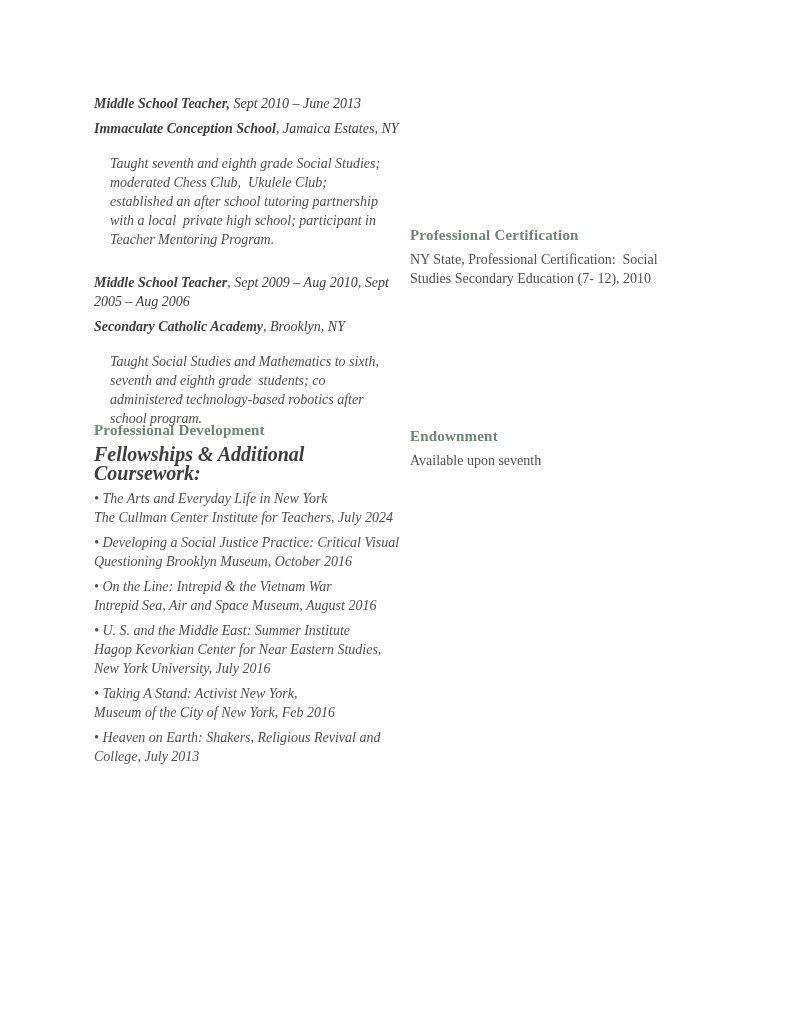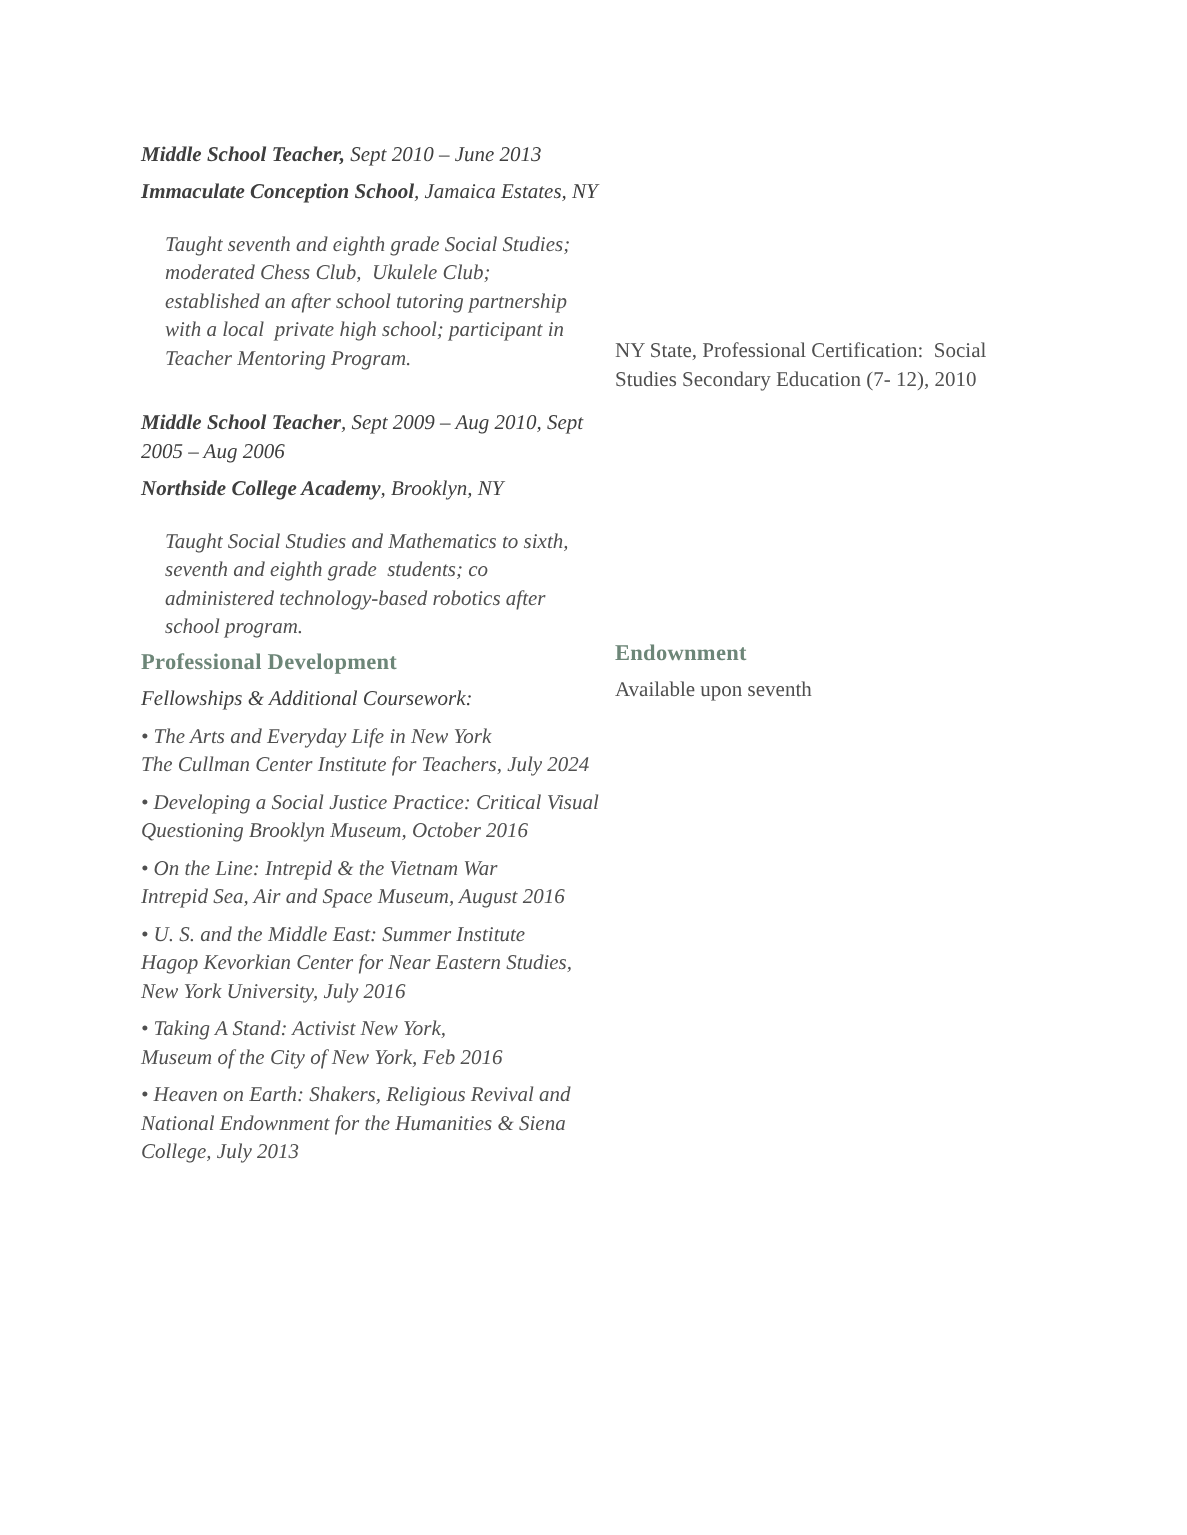--- a/index.html
+++ b/index.html
@@ -39,27 +39,27 @@
   .plain { white-space: pre-wrap; }
   .job-desc {
     font-size: 14px;
     line-height: 19px;
     font-style: italic;
     color: var(--body);
     white-space: pre-wrap;
   }
   #job1 { left: 94px; top: 94px;  width: 305px; }
   #job2 { left: 94px; top: 273px; width: 305px; }
-  #profdev { left: 94px; top: 432px; width: 312px; }
+  #profdev { left: 94px; top: 420px; width: 312px; }
   .pd-sub {
     margin: 0 0 6px 0;
-    font-size: 14px;
+    font-size: 20px;
     line-height: 19px;
     font-style: italic;
-    font-weight: normal;
+    font-weight: bold;
     color: var(--title);
   }
   .pd-item {
     margin: 0 0 6px 0;
     font-size: 14px;
     line-height: 19px;
     font-style: italic;
     color: var(--body);
   }
   .pd-item .line { display: block; white-space: pre-wrap; }
@@ -79,21 +79,21 @@
 <div class="page">
 
   <section id="job1" class="job">
     <p class="job-title"><span class="bold plain">Middle School Teacher,</span><span class="plain"> Sept 2010 – June 2013</span></p>
     <p class="job-org"><span class="bold plain">Immaculate Conception School</span><span class="plain">, Jamaica Estates, NY</span></p>
     <p class="job-desc">Taught seventh and eighth grade Social Studies; moderated Chess Club,  Ukulele Club; established an after school tutoring partnership with a local  private high school; participant in Teacher Mentoring Program.</p>
   </section>
 
   <section id="job2" class="job">
     <p class="job-title"><span class="bold plain">Middle School Teacher</span><span class="plain">, Sept 2009 – Aug 2010, Sept 2005 – Aug 2006</span></p>
-    <p class="job-org"><span class="bold plain">Northside College Academy</span><span class="plain">, Brooklyn, NY</span></p>
+    <p class="job-org"><span class="bold plain">Secondary Catholic Academy</span><span class="plain">, Brooklyn, NY</span></p>
     <p class="job-desc">Taught Social Studies and Mathematics to sixth, seventh and eighth grade  students; co administered technology-based robotics after school program.</p>
   </section>
 
   <section id="profdev">
     <h2 class="sec-heading">Professional Development</h2>
     <p class="pd-sub">Fellowships &amp; Additional Coursework:</p>
 
     <p class="pd-item">
         <span class="line">• The Arts and Everyday Life in New York</span>
         <span class="line">The Cullman Center Institute for Teachers, July 2024</span>
@@ -116,26 +116,26 @@
       </p>
 
     <p class="pd-item">
         <span class="line">• Taking A Stand: Activist New York,</span>
         <span class="line">Museum of the City of New York, Feb 2016</span>
       </p>
 
 
     <p class="pd-item">
         <span class="line">• Heaven on Earth: Shakers, Religious Revival and</span>
-        <span class="line">National Endownment for the Humanities &amp; Siena</span>
         <span class="line">College, July 2013</span>
       </p>
   </section>
 
   <section id="cert">
+    <h2 class="sec-heading">Professional Certification</h2>
     <p class="body-text">NY State, Professional Certification:  Social Studies Secondary Education (7- 12), 2010</p>
   </section>
 
   <section id="refs">
     <h2 class="sec-heading">Endownment</h2>
     <p class="body-text">Available upon seventh</p>
   </section>
 
 </div>
 

